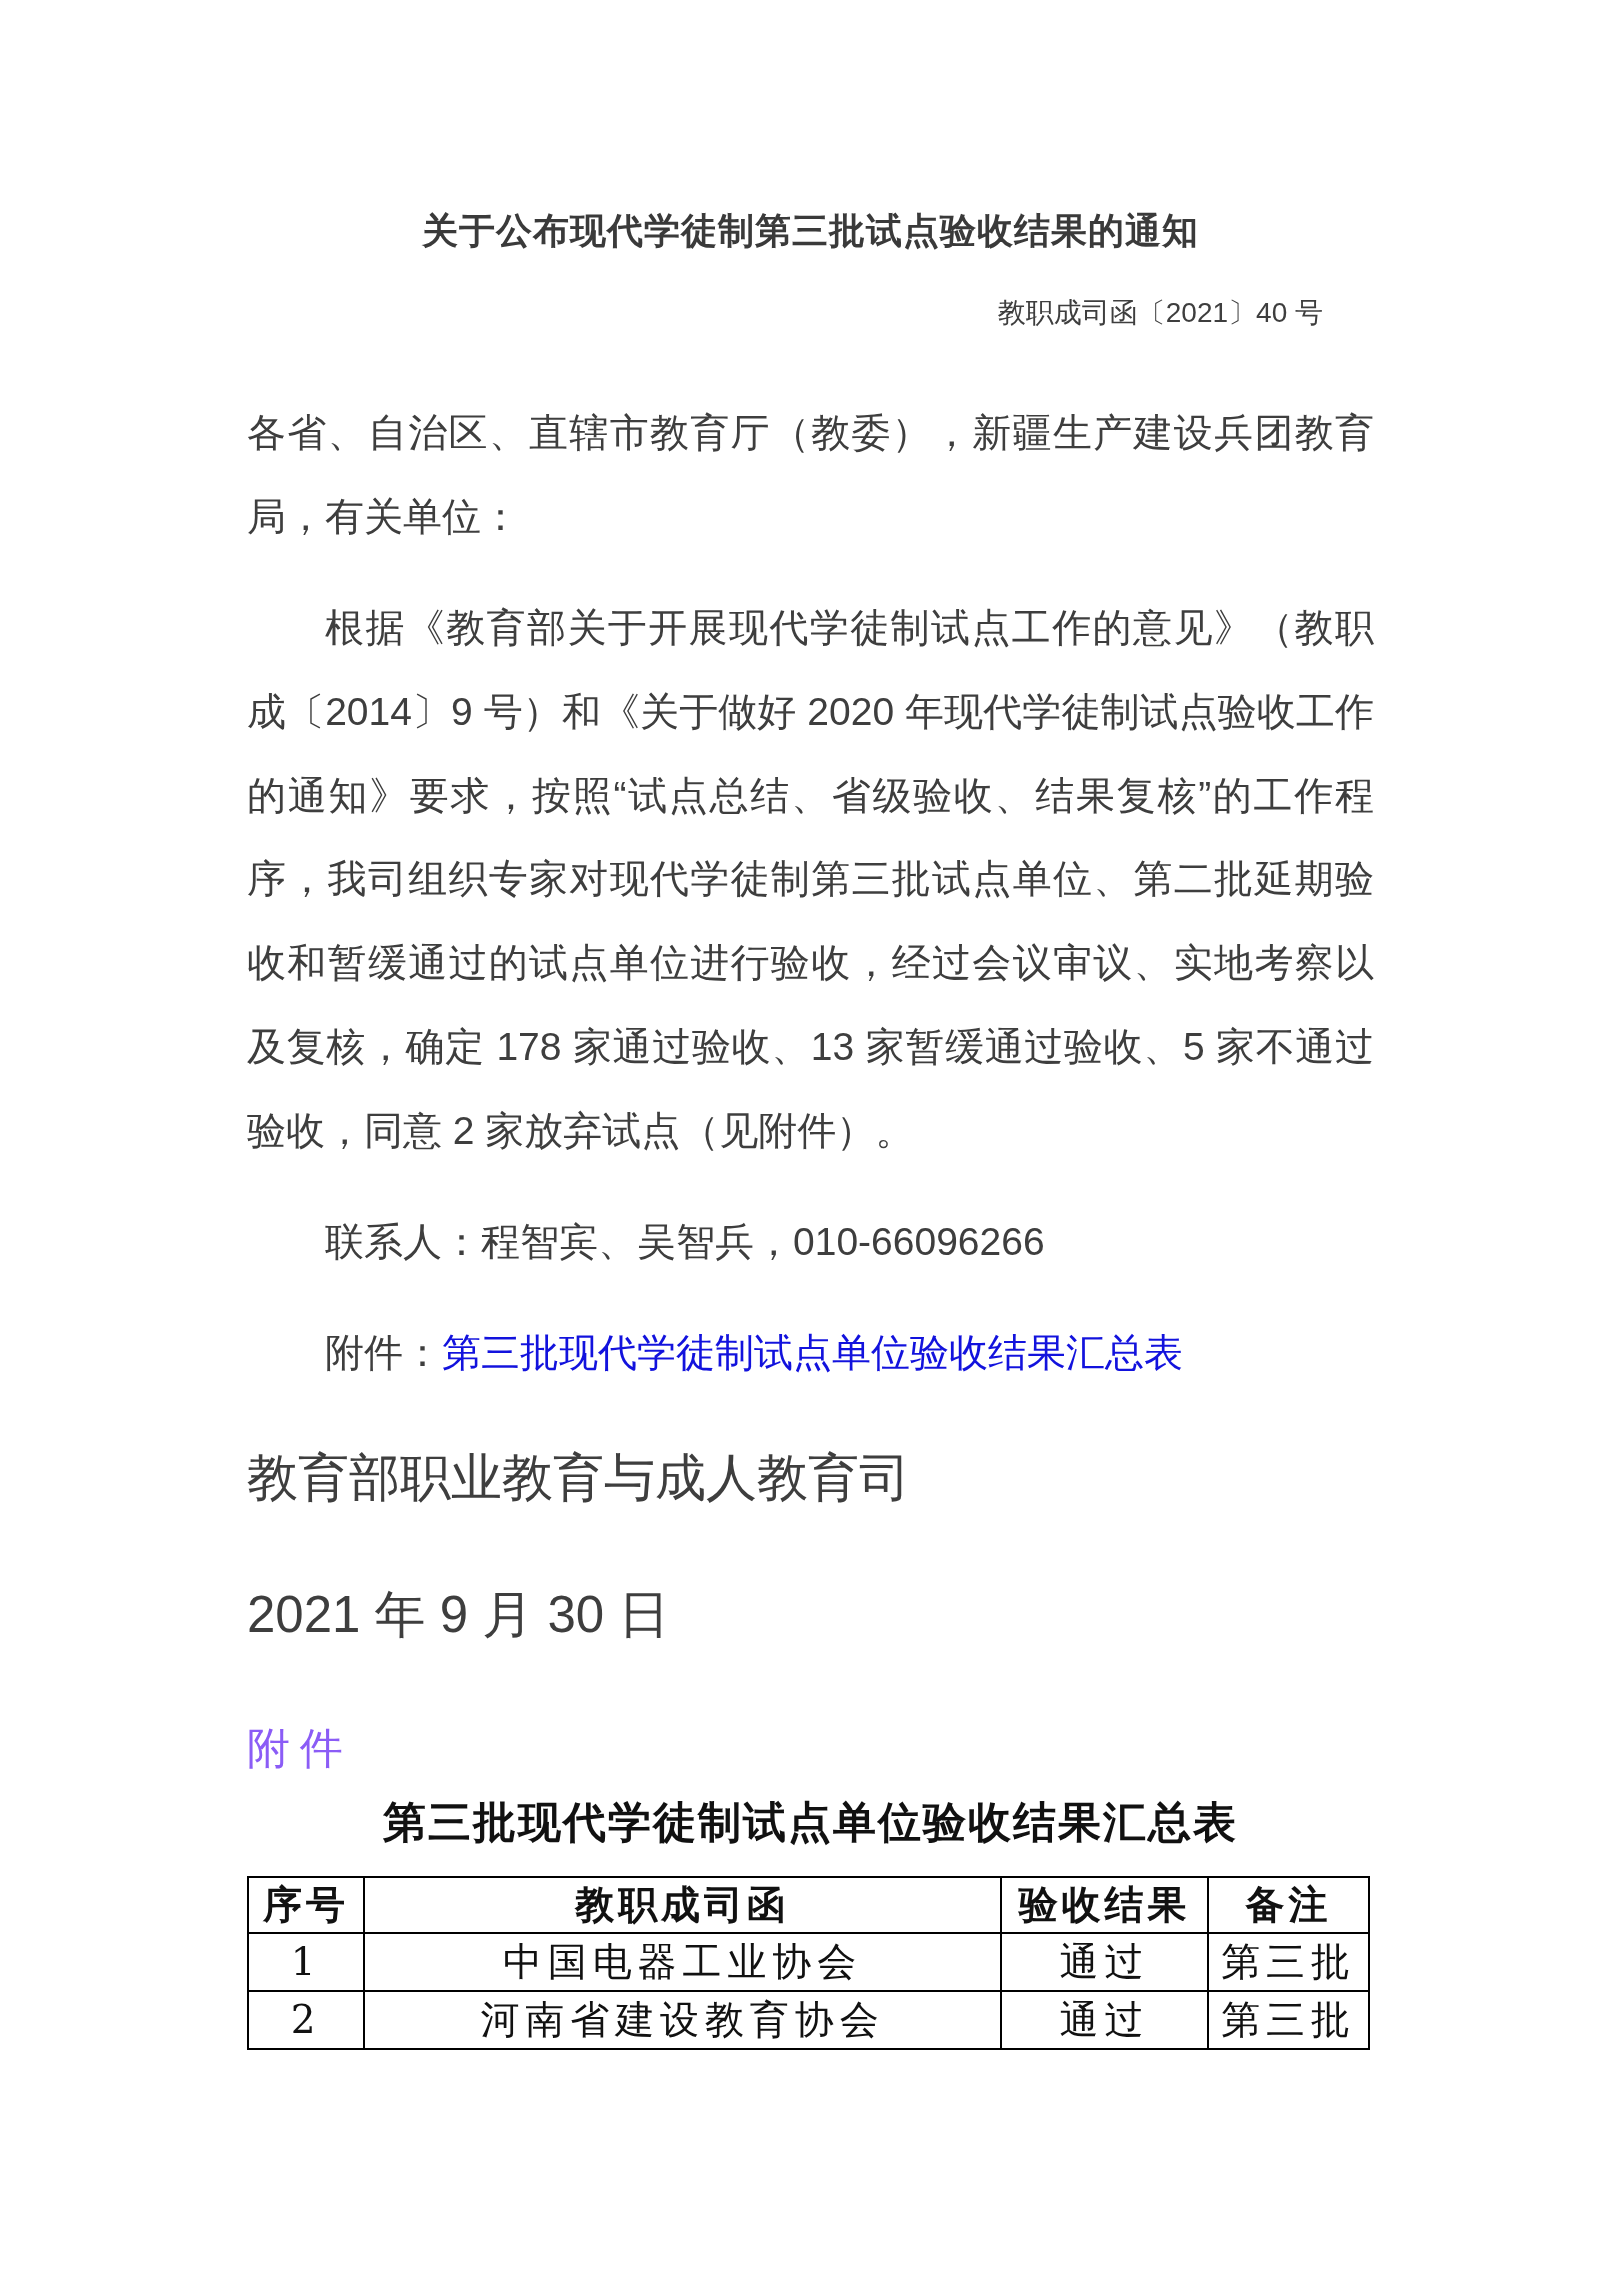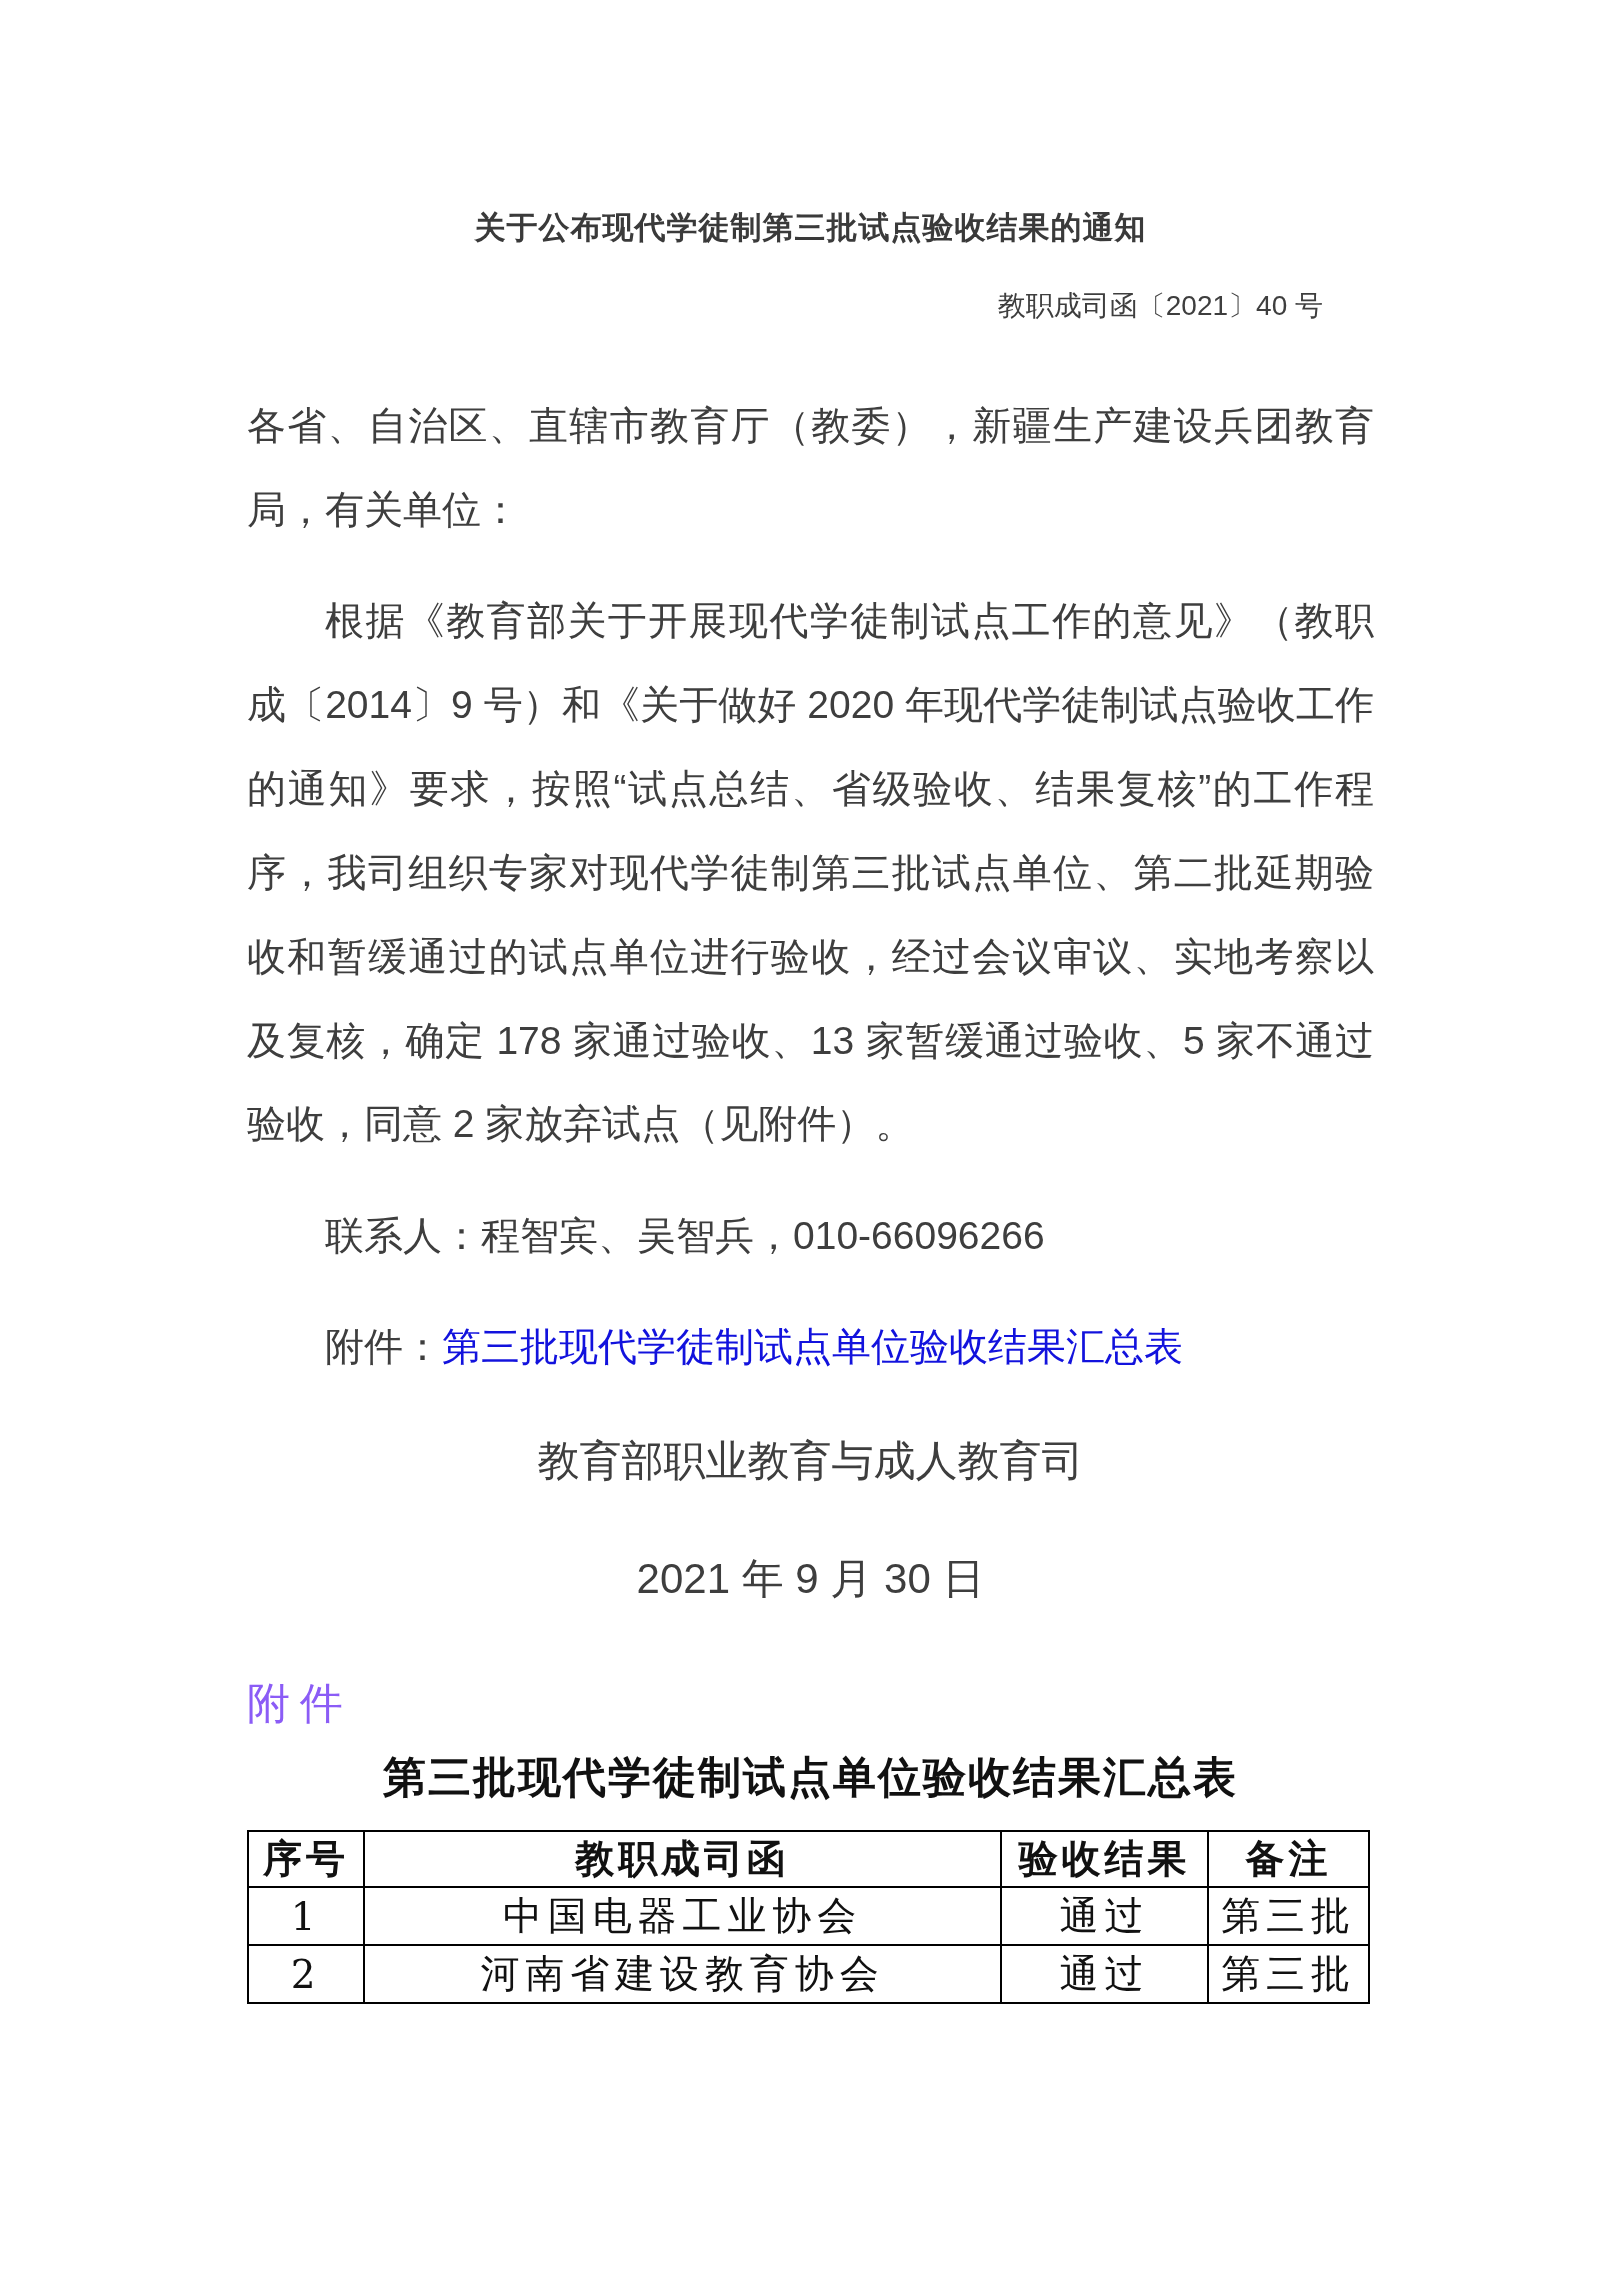--- a/index.html
+++ b/index.html
@@ -14,21 +14,21 @@
     overflow: hidden;
   }
   .content {
     width: 1127px;
     margin: 0 auto;
     padding-top: 208px;
     color: #3e3e3e;
   }
 
   .title {
-    font-size: 31px;
+    font-size: 36px;
     font-weight: bold;
     color: #3a3a3a;
     text-align: center;
     line-height: 1.3;
     letter-spacing: 1px;
   }
 
   .doc-number {
     margin-top: 37px;
     font-size: 28px;
@@ -47,23 +47,23 @@
   .indent { text-indent: 2em; }
   .para + .para { margin-top: 27.4px; }
 
   .link {
     color: #1212dd;
     text-decoration: none;
     cursor: pointer;
   }
 
   .right-line {
-    font-size: 42px;
+    font-size: 51px;
     line-height: 2.15;
-    text-align: center;
+    text-align: left;
     margin-top: 27.4px;
     color: #3e3e3e;
   }
 
   .attach-label {
     margin-top: 51px;
     font-size: 43px;
     color: #8b5cf6;
     font-family: "DejaVu Serif", "Liberation Serif", serif;
     letter-spacing: 9.8px;

